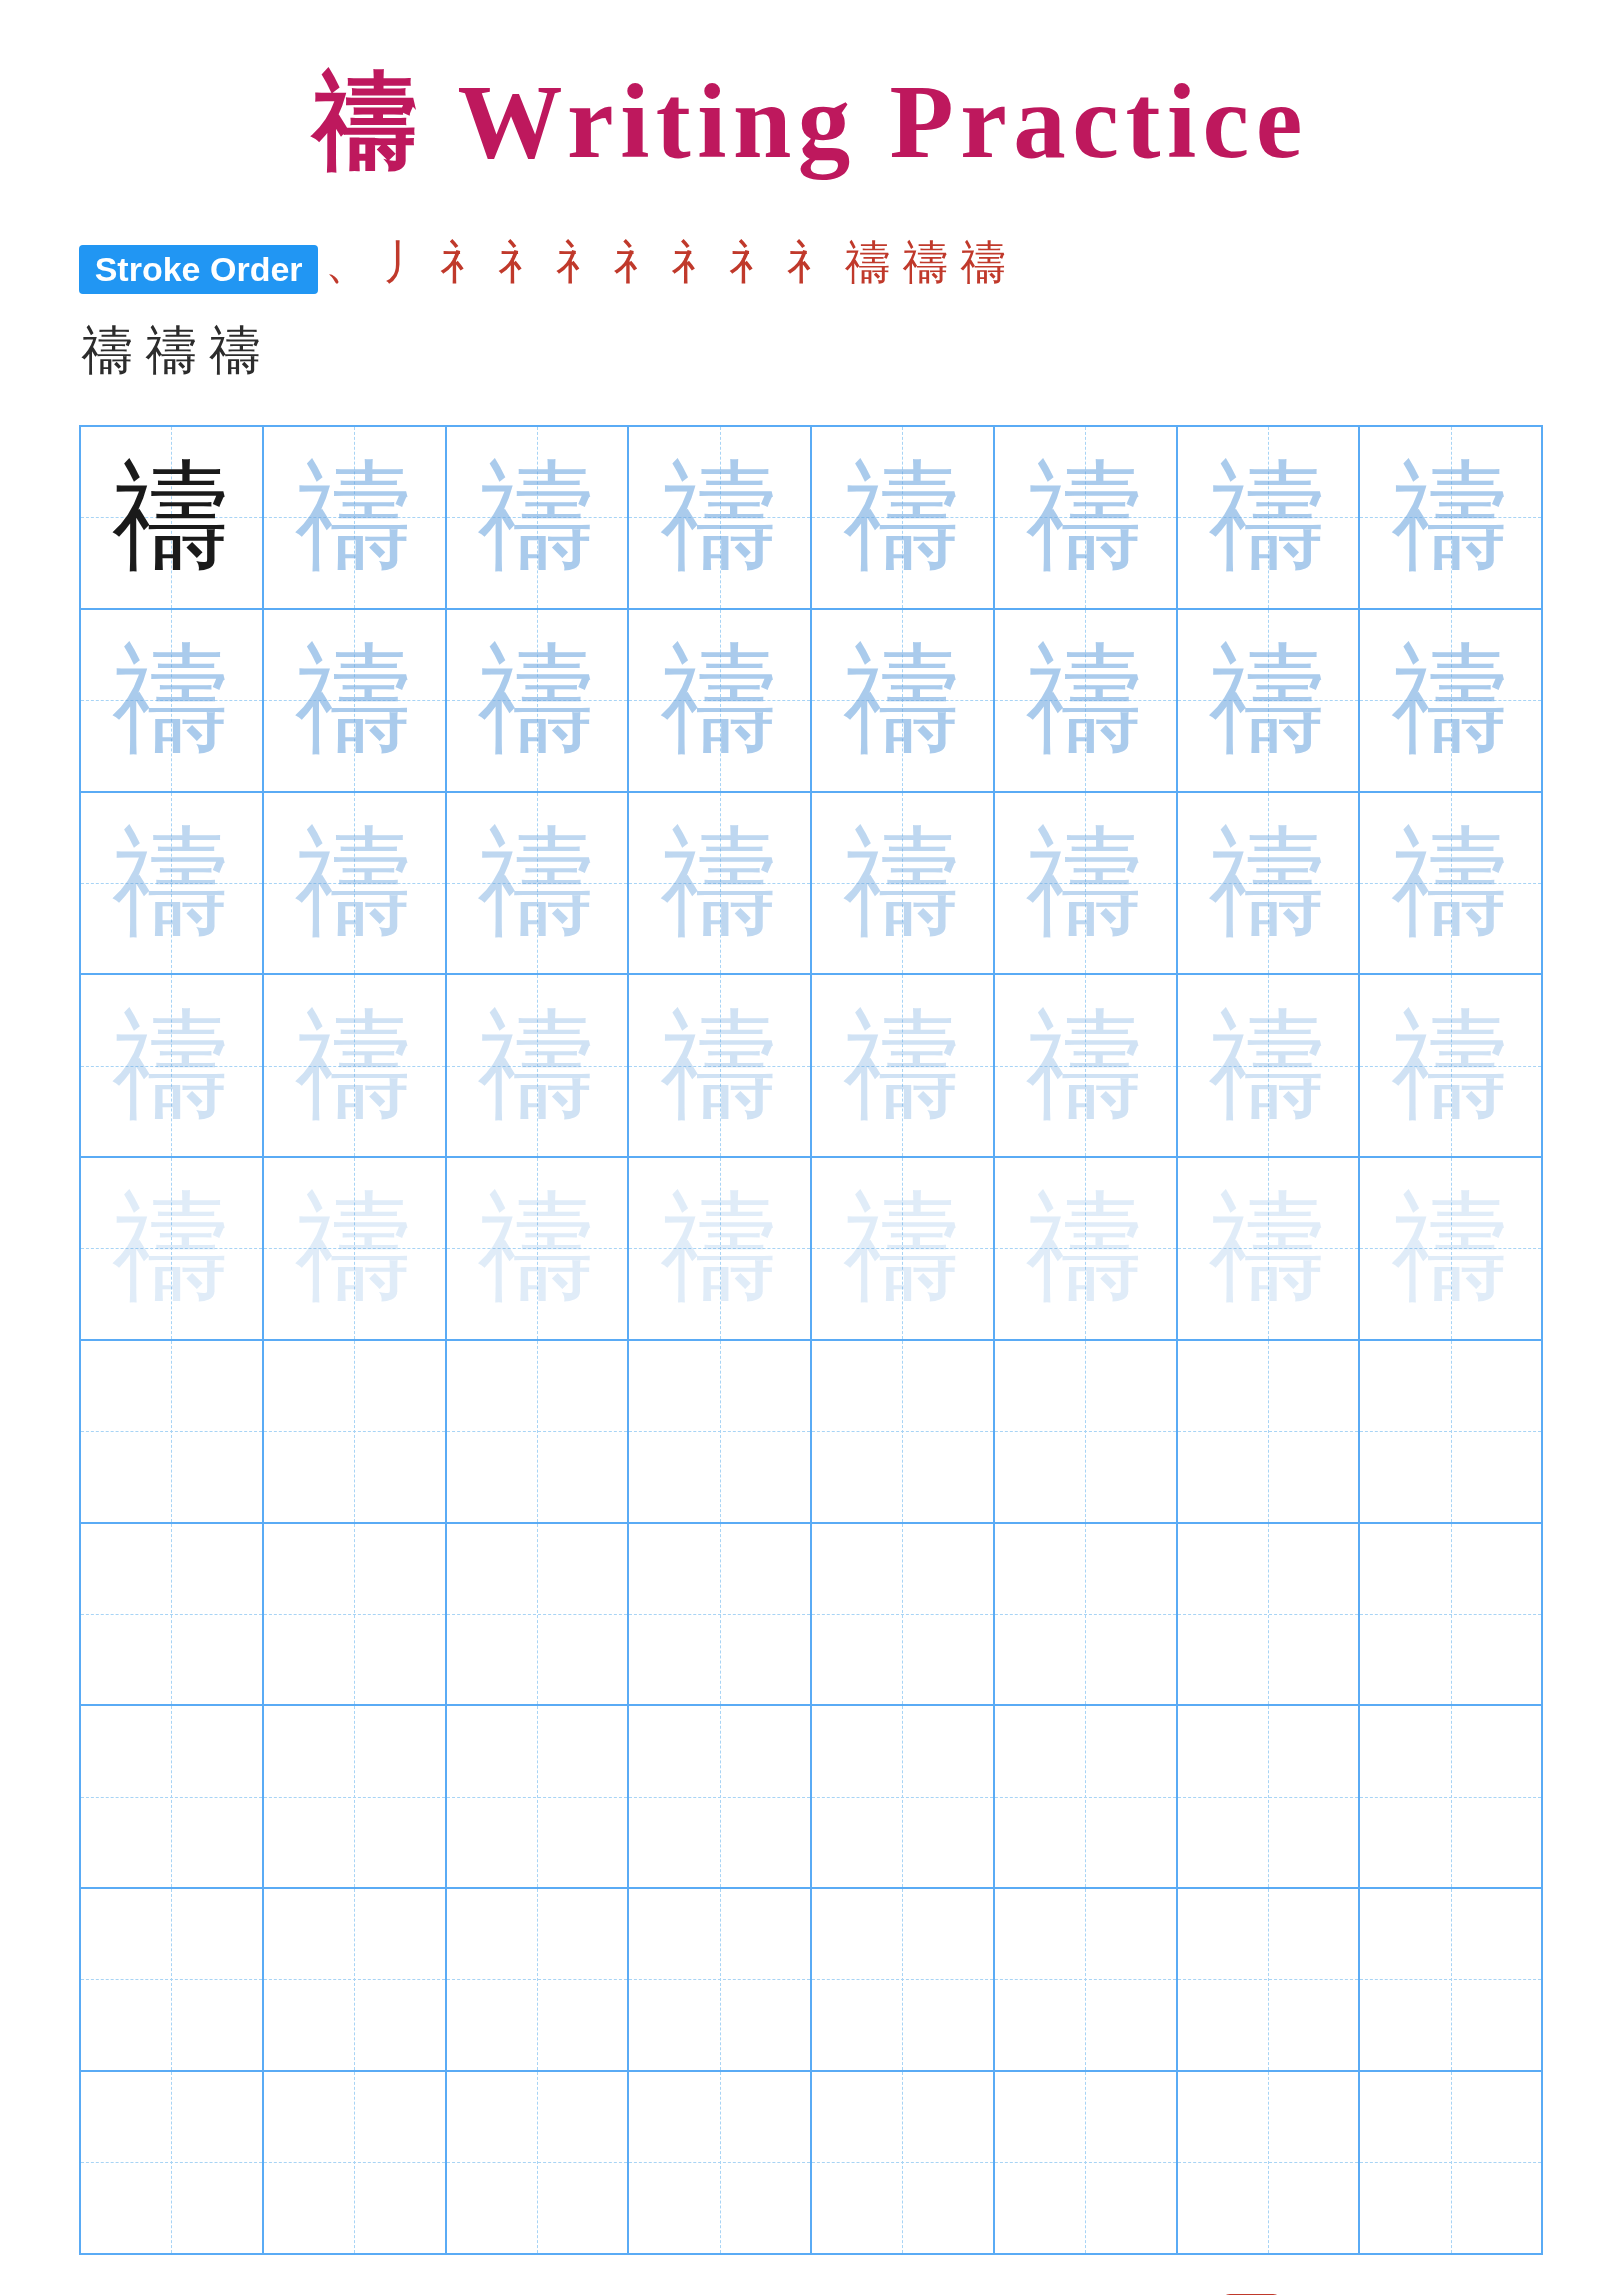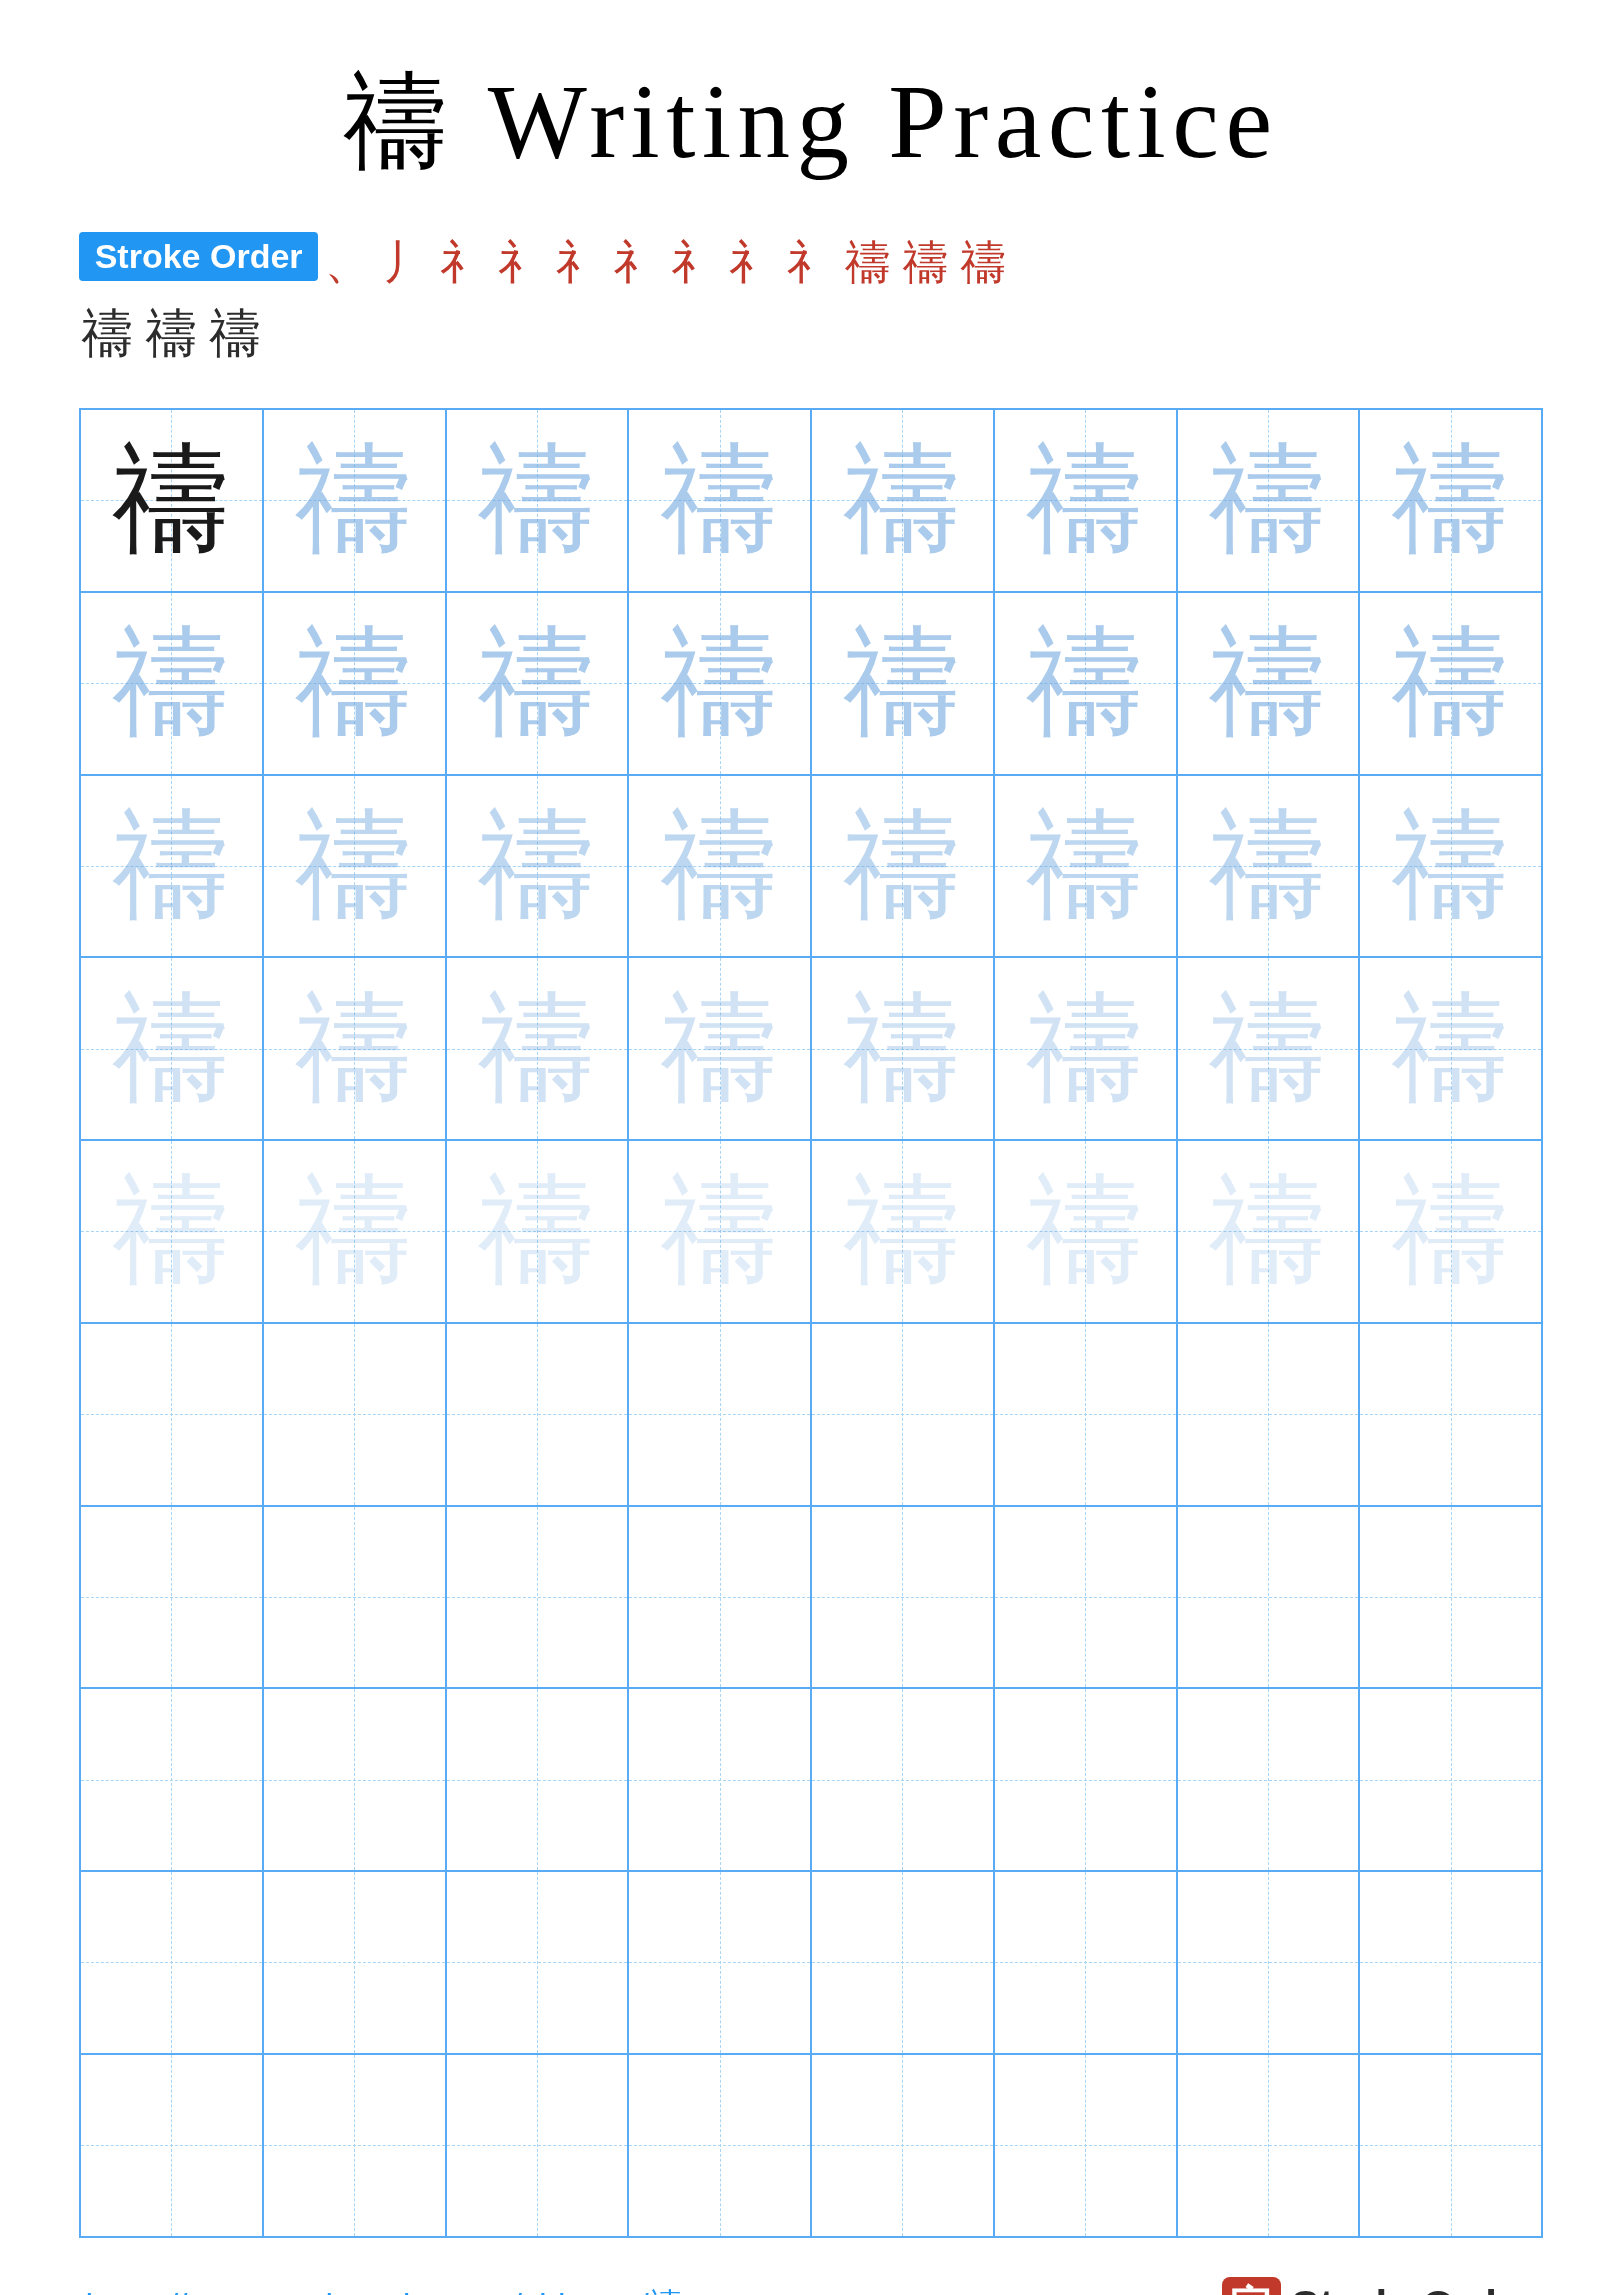--- a/index.html
+++ b/index.html
@@ -15,38 +15,38 @@
       width: 1622px;
       min-height: 2295px;
       padding: 52px 79px;
       display: flex;
       flex-direction: column;
       align-items: center;
     }
 
     .title {
       font-size: 105px;
-      font-weight: normal;
-      color: #000000;
+      font-weight: bold;
+      color: #be185d;
       margin-bottom: 39px;
       text-align: center;
       letter-spacing: 6.5px;
     }
 
     .stroke-order-section {
       width: 100%;
       margin-bottom: 26px;
     }
 
     .stroke-order-row {
       display: flex;
-      align-items: flex-start;
+      align-items: flex-end;
       flex-wrap: wrap;
       gap: 6.5px;
-      margin-bottom: 5px;
+      margin-bottom: 22px;
     }
 
     .stroke-order-badge {
       background: #2196F3;
       color: white;
       padding: 5.2px 15.7px;
       border-radius: 3.9px;
       font-size: 34px;
       font-family: sans-serif;
       font-weight: bold;

